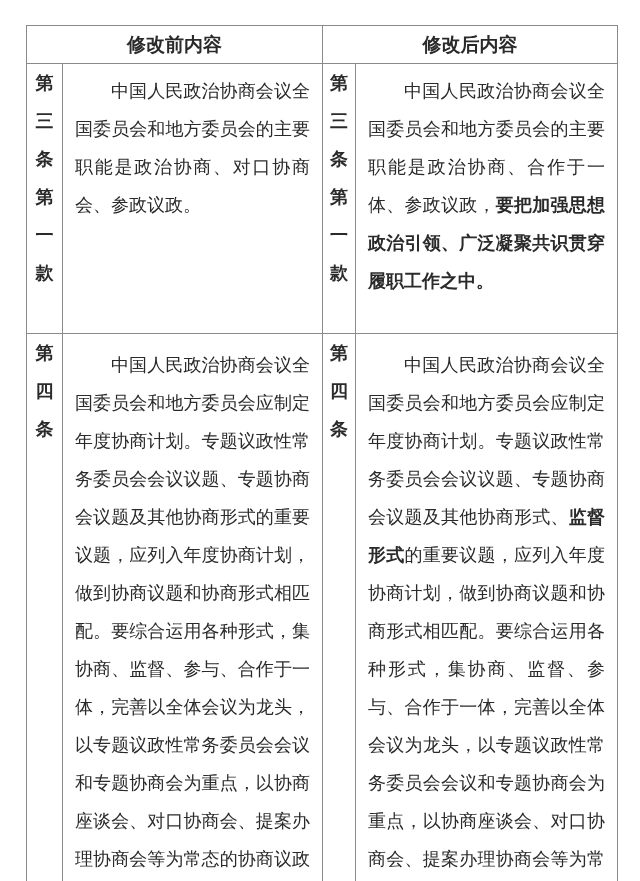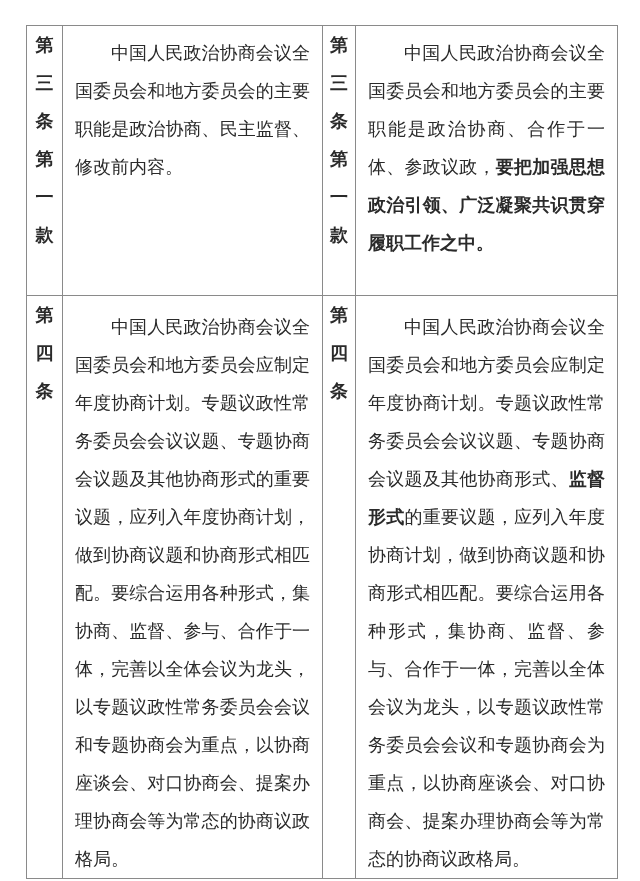--- a/index.html
+++ b/index.html
@@ -85,33 +85,37 @@
 
 <div class="page">
   <table class="cmp">
     <colgroup>
       <col class="c-label-l">
         <col class="c-body-l">
         <col class="c-label-r">
         <col class="c-body-r">
     </colgroup>
     <tbody>
+        <tr class="hdr">
+      <th colspan="2">修改前内容</th>
+      <th colspan="2">修改后内容</th>
+    </tr>
     <tr class="r1">
       <td class="label-cell">
         <div class="vlabel">
               <div>第</div>
               <div>三</div>
               <div>条</div>
               <div>第</div>
               <div>一</div>
               <div>款</div>
             </div>
       </td>
       <td class="content-cell">
-        <p class="para"><span>中国人民政治协商会议全国委员会和地方委员会的主要职能是政治协商、民主监督、修改前内容。</span></p>
+        <p class="para"><span>中国人民政治协商会议全国委员会和地方委员会的主要职能是政治协商、对口协商会、参政议政。</span></p>
       </td>
       <td class="label-cell">
         <div class="vlabel">
               <div>第</div>
               <div>三</div>
               <div>条</div>
               <div>第</div>
               <div>一</div>
               <div>款</div>
             </div>

